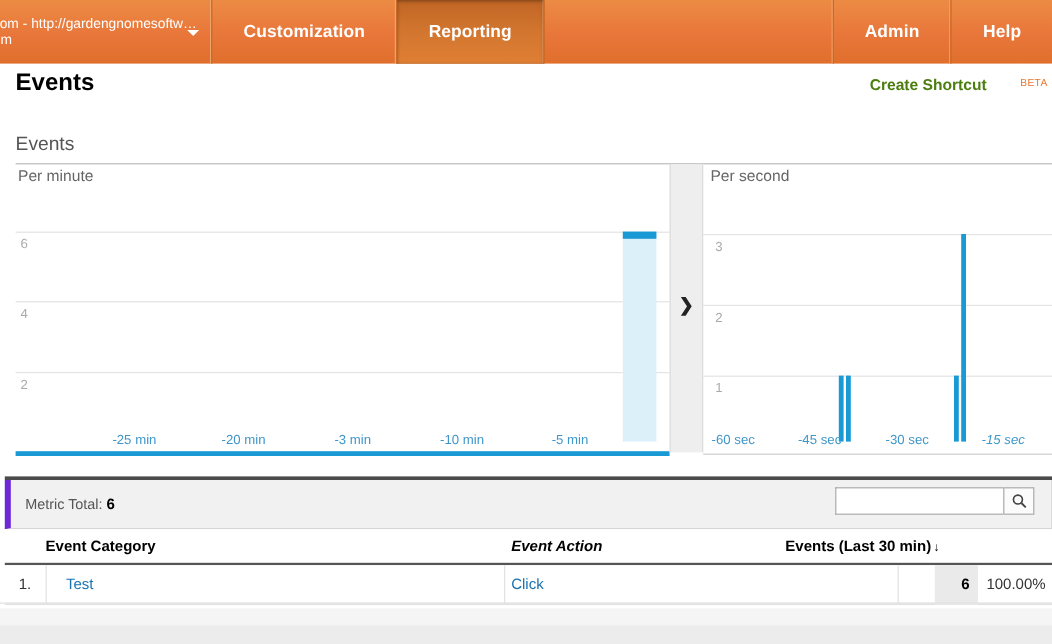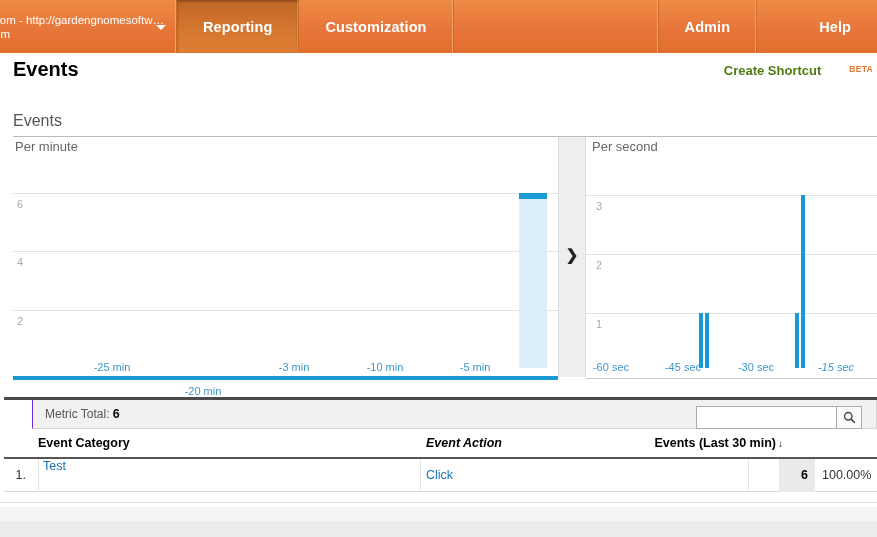--- a/index.html
+++ b/index.html
@@ -41,35 +41,35 @@
     border-right:1px solid #c96a28;
     box-shadow: inset -1px 0 0 #f0a36b;
     white-space:nowrap;
   }
   .navtab.active {
     background: linear-gradient(to bottom, #bf6525 0%, #d2762f 50%, #e07f34 100%);
     box-shadow: inset 0 1px 3px rgba(0,0,0,.35), inset -1px 0 0 #f0a36b;
   }
   .nav-spacer { flex:1; border-right:1px solid #c96a28; box-shadow: inset -1px 0 0 #f0a36b; }
   .right-tabs { display:flex; }
-  .right-tabs .navtab:last-child { border-right:none; box-shadow:none;margin-left:36px; }
+  .right-tabs .navtab:last-child { border-right:none; box-shadow:none; }
 
   
   .page-header { position:absolute; left:0; top:53px; width:877px; height:38px; }
   .page-title {
     position:absolute; left:13px; top:5px;
     font-size:20px; font-weight:bold; color:#000;
   }
   .shortcut-wrap {
     position:absolute; right:4px; top:10px;
     display:flex; align-items:baseline; gap:4px;
   }
   .shortcut-link { color:#4d7c0f; font-size:13px; font-weight:bold; cursor:pointer; }
   .beta-badge {
-    color:#e8762c; font-size:8.5px; font-weight:bold; letter-spacing:.3px;
+    color:#e8762c; font-size:8.5px; font-weight:normal; letter-spacing:.3px;
     position:relative; top:-3px;padding-left:24px;
   }
 
   
   .section-title {
     position:absolute; left:13px; top:112px;
     font-size:16px; color:#555; font-weight:normal;
   }
   .section-rule {
     position:absolute; left:13px; top:136px; width:864px; height:1px; background:#bbb;
@@ -102,23 +102,23 @@
 
   .axis-row { position:absolute; left:0; bottom:10px; width:100%; height:14px; }
   .axis-lbl { position:absolute; font-size:11px; color:#3f96c9; transform:translateX(-50%); white-space:nowrap; }
   .baseline { position:absolute; left:0; bottom:5px; width:100%; height:4px; background:#1a9ad4; }
   .baseline-thin { position:absolute; left:0; bottom:6px; width:100%; height:1px; background:#ccc; }
 
   
   .table-wrap { position:absolute; left:4px; top:397px; width:873px; }
   .tbl-topline { height:3px; background:#4a4a4a; }
   .metric-bar {
-    height:29px; background:#f1f1f1; border-left:1px solid #6d28d9; border-right:1px solid #d6d6d6;
+    height:41px; background:#f1f1f1; border-left:5px solid #6d28d9; border-right:1px solid #d6d6d6;
     border-bottom:1px solid #d6d6d6;
-    display:flex; align-items:center; position:relative;margin-left:28px;
+    display:flex; align-items:center; position:relative;
   }
   .metric-total { margin-left:12px; font-size:12px; color:#555; }
   .metric-total b { color:#000; font-size:12.5px; }
   .search-box {
     position:absolute; right:14px; top:6px;
     display:flex; align-items:stretch; height:23px;
   }
   .search-input {
     width:140px; height:23px; border:1px solid #aaa; border-right:none;
     background:#fff; font-size:12px; padding:0 5px; outline:none;
@@ -134,22 +134,22 @@
   .th { font-size:12.5px; font-weight:bold; color:#000; }
   .th-num { width:30px; }
   .th-cat { position:absolute; left:34px; }
   .th-act { position:absolute; left:422px;font-style:italic; }
   .th-evt { position:absolute; right:94px; white-space:nowrap; }
   .sort-caret { font-size:10px; color:#000; margin-left:2px; }
 
   .trow { height:33px; display:flex; align-items:center; position:relative;
           border-bottom:1px solid #d8d8d8; background:#fff; }
   .td-num { width:30px; text-align:right; padding-right:8px; font-size:12.5px; color:#333; }
-  .td-cat { position:absolute; left:34px; width:383px; height:33px; display:flex; align-items:flex-start;
-            border-left:1px solid #e2e2e2; border-right:1px solid #e2e2e2; padding-left:4px; }
+  .td-cat { position:absolute; left:34px; width:383px; height:33px; display:flex; align-items:center;
+            border-left:1px solid #e2e2e2; border-right:1px solid #e2e2e2; padding-left:16px; }
   .cell-link { color:#1a73b0; font-size:12.5px; cursor:pointer; }
   .td-act { position:absolute; left:422px; width:323px; height:33px; display:flex; align-items:center;
             border-right:1px solid #e2e2e2; }
   .td-cnt { position:absolute; right:62px; width:36px; height:33px; background:#eaeaea;
             display:flex; align-items:center; justify-content:flex-end; padding-right:7px;
             font-size:12.5px; font-weight:bold; color:#000; }
   .td-pct { position:absolute; right:0px; width:62px; height:33px; display:flex; align-items:center;
             padding-left:7px; font-size:12.5px; color:#333; }
 
   
@@ -161,22 +161,22 @@
 <body>
 
 <div id="app">
 
   <div class="topbar">
     <div class="acct">
       <div class="acct-l1">com - http://gardengnomesoftw…</div>
       <div class="acct-l2">om</div>
       <div class="acct-caret"></div>
     </div>
+    <div class="navtab">Customization</div>
     <div class="navtab active">Reporting</div>
-    <div class="navtab">Customization</div>
     <div class="nav-spacer"></div>
     <div class="right-tabs">
       <div class="navtab">Admin</div>
       <div class="navtab">Help</div>
     </div>
   </div>
 
   <div class="page-header">
     <div class="page-title">Events</div>
     <div class="shortcut-wrap">
@@ -202,21 +202,21 @@
 
         <div class="bars">
 
           <div class="bar-hl-col" style="left:506px; width:28px; height:175px;"></div>
           <div class="bar-hl-cap" style="left:506px; bottom:169px; width:28px; height:6px;"></div>
         </div>
       </div>
 
       <div class="axis-row">
         <div class="axis-lbl" style="left:99px;">-25 min</div>
-        <div class="axis-lbl" style="left:190px;margin-top:24px;">-20 min</div>
+        <div class="axis-lbl" style="left:190px;">-20 min</div>
         <div class="axis-lbl" style="left:281px;">-3 min</div>
         <div class="axis-lbl" style="left:372px;">-10 min</div>
         <div class="axis-lbl" style="left:462px;">-5 min</div>
       </div>
       <div class="baseline"></div>
     </div>
 
     <div class="divider-col">
       <div class="divider-arrow">❯</div>
     </div>

